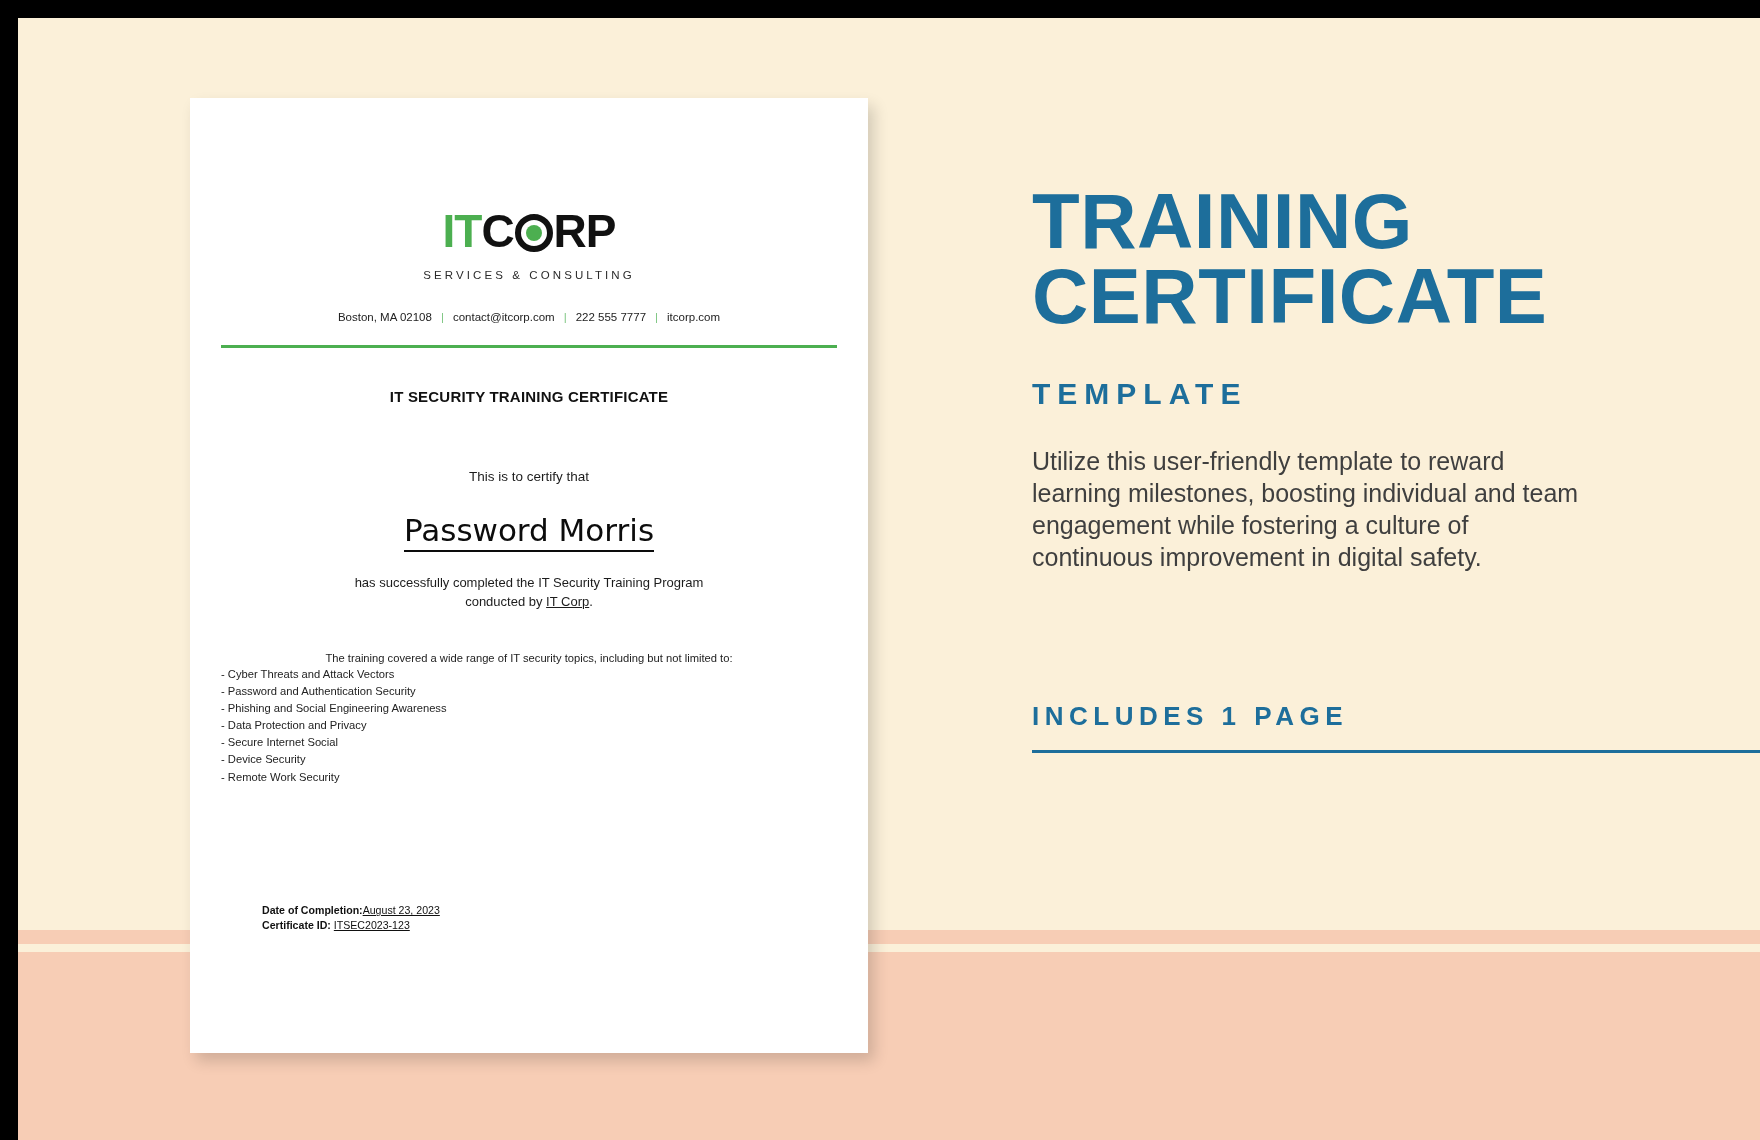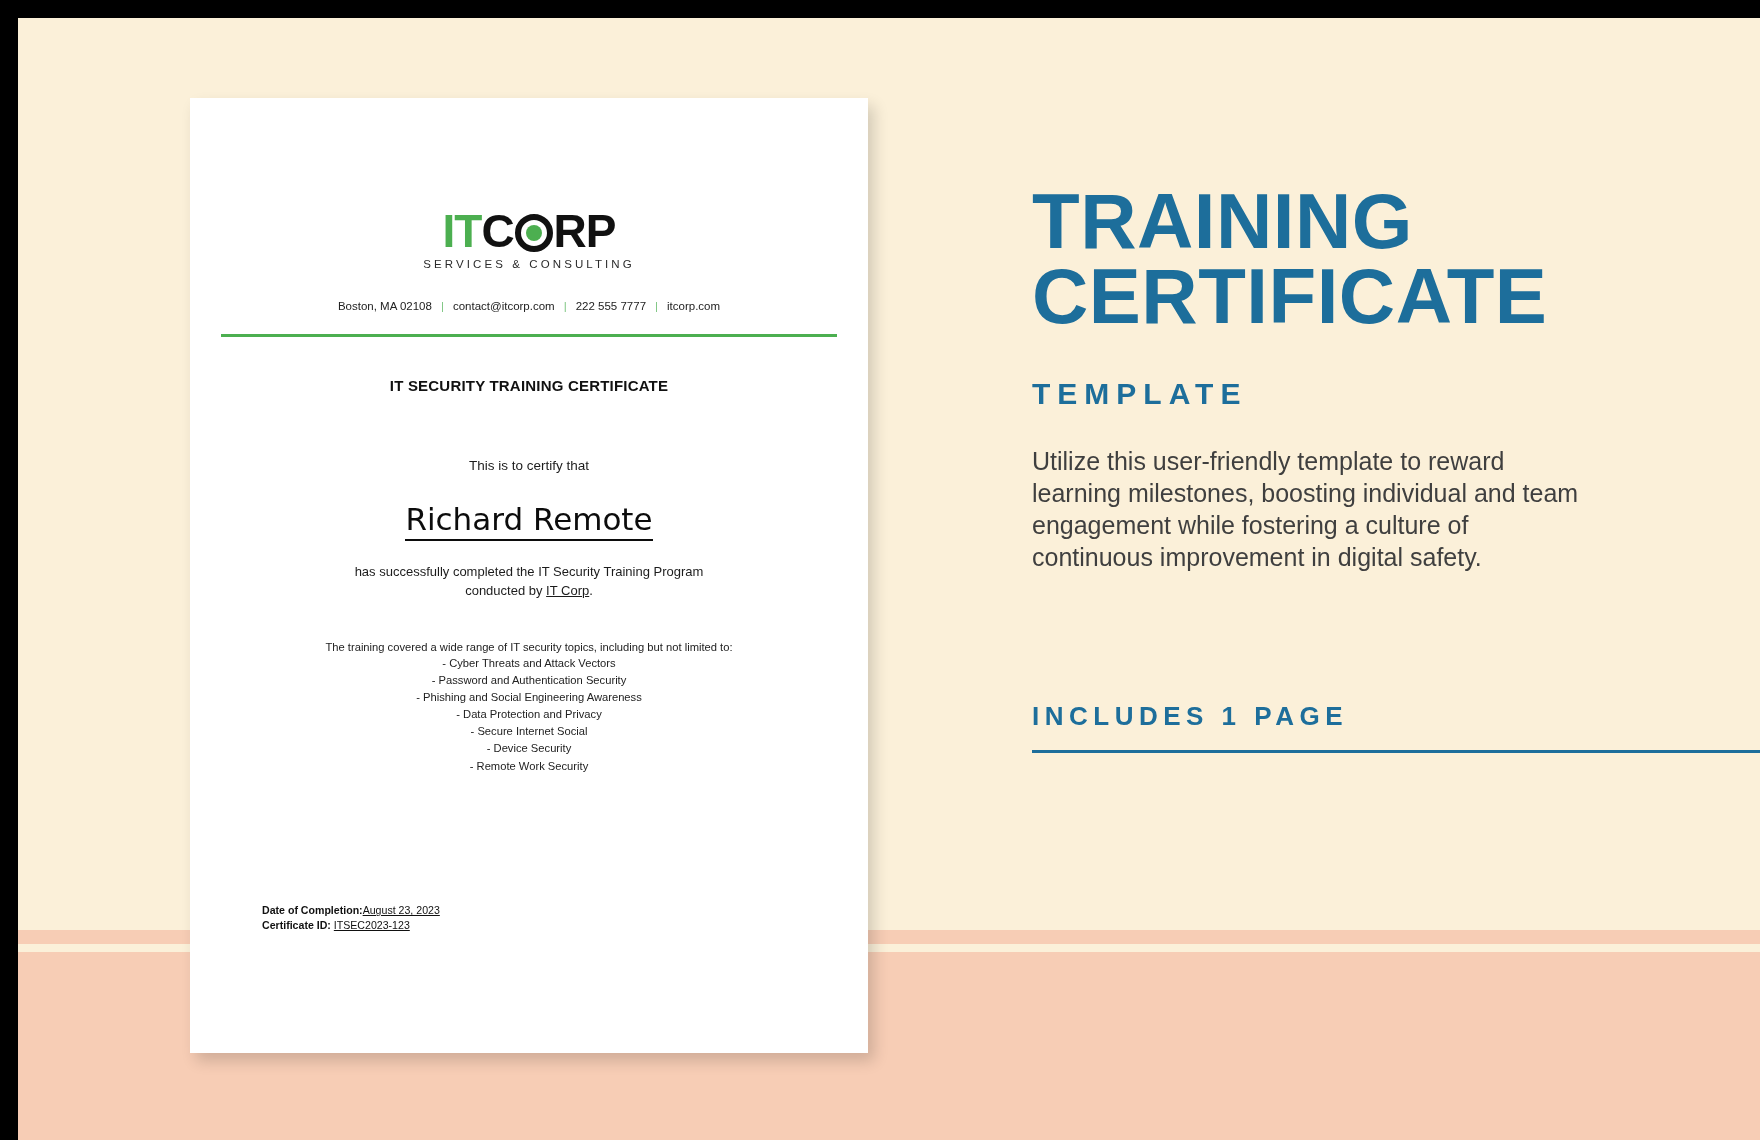--- a/index.html
+++ b/index.html
@@ -79,21 +79,21 @@
     border-radius: 50%;
   }
   .logo-o .dot {
     position: absolute;
     left: 11px; top: 11px;
     width: 16px; height: 16px;
     background: #4caf50;
     border-radius: 50%;
   }
   .logo-sub {
-    margin-top: 4px;
+    margin-top: 15px;
     font-size: 11.5px;
     letter-spacing: 3.1px;
     color: #2b2b2b;
   }
 
   
   .contact {
     margin-top: 30px;
     text-align: center;
     font-size: 11.5px;
@@ -151,21 +151,21 @@
   .topics-intro {
     margin-top: 40px;
     text-align: center;
     font-size: 11.2px;
     color: #222222;
   }
   .topics {
     margin: 2px 0 0 0;
     padding: 0;
     list-style: none;
-    text-align: center;
+    text-align: left;
   }
   .topics li {
     font-size: 11.2px;
     line-height: 1.53;
     color: #222222;
   }
 
   .footer-meta {
     position: absolute;
     left: 72px;
@@ -239,21 +239,21 @@
 
       <div class="contact"><span>Boston, MA 02108</span><span class="sep">|</span><span>contact@itcorp.com</span><span class="sep">|</span><span>222 555 7777</span><span class="sep">|</span><span>itcorp.com</span></div>
 
       <div class="green-rule"></div>
 
       <div class="cert-title">IT SECURITY TRAINING CERTIFICATE</div>
 
       <div class="certify-line">This is to certify that</div>
 
       <div class="recipient">
-        <span>Richard Remote</span>
+        <span>Password Morris</span>
       </div>
 
       <div class="completed">
         <div>has successfully completed the IT Security Training Program</div>
         <div><span>conducted by </span><u>IT Corp</u><span>.</span></div>
       </div>
 
       <div class="topics-intro">The training covered a wide range of IT security topics, including but not limited to:</div>
       <ul class="topics">
         <li>- Cyber Threats and Attack Vectors</li>

